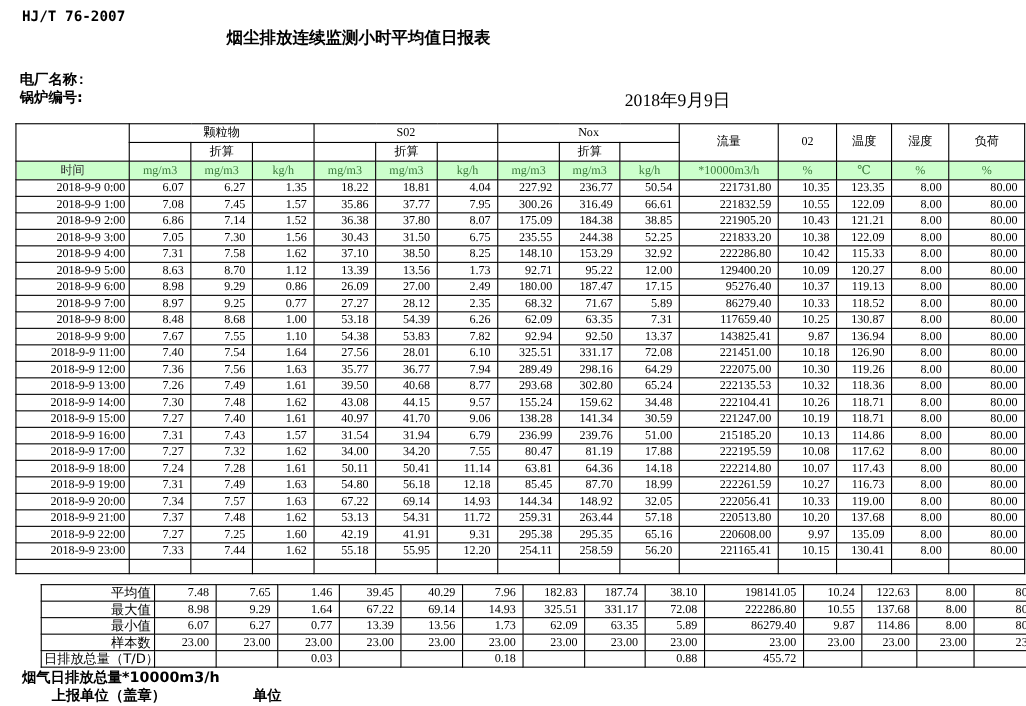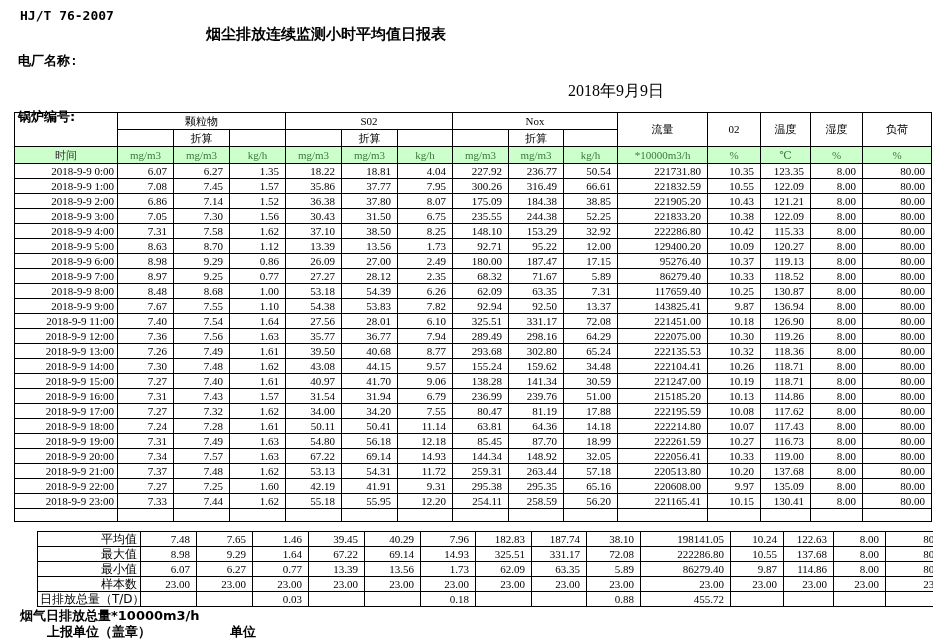--- a/index.html
+++ b/index.html
@@ -2,22 +2,22 @@
 <html><head>
 <meta charset="utf-8">
 <style>
   html,body{margin:0;padding:0;background:#fff;}
   .page{position:relative;width:933px;height:642px;background:#ffffff;overflow:hidden;
         font-family:"Liberation Serif","DejaVu Serif",serif;color:#000;}
   .abs{position:absolute;white-space:nowrap;}
   .doc-code{left:20px;top:8px;font-weight:bold;font-size:13px;font-family:"DejaVu Sans Mono",monospace;}
   .title{left:0;top:25px;width:652px;text-align:center;font-weight:bold;font-size:15px;
          font-family:"DejaVu Sans","Liberation Sans",sans-serif;}
-  .plant{left:18px;top:52px;font-weight:bold;font-size:13px;font-family:Liberation Mono, monospace;}
-  .boiler{left:18px;top:80px;font-weight:bold;font-size:13px;font-family:"DejaVu Sans",sans-serif;margin-top:28px;}
+  .plant{left:18px;top:63px;font-weight:bold;font-size:13px;font-family:Liberation Mono, monospace;}
+  .boiler{left:18px;top:80px;font-weight:bold;font-size:13px;font-family:"DejaVu Sans",sans-serif;}
   .date{left:568px;top:81px;font-size:16px;}
   table.rpt{position:absolute;left:14px;border-collapse:collapse;table-layout:fixed;width:917px;}
   table.main{top:112px;}
   table.summary{top:531px;margin-left:23px;}
   table.rpt td,table.rpt th{border:1px solid #000;font-size:11px;font-weight:normal;
         overflow:hidden;padding:0;line-height:13px;}
   thead tr{height:17px;}
   tbody tr{height:15px;}
   tr.spacer{height:13px;}
   .hd{text-align:center;font-size:12px;}

